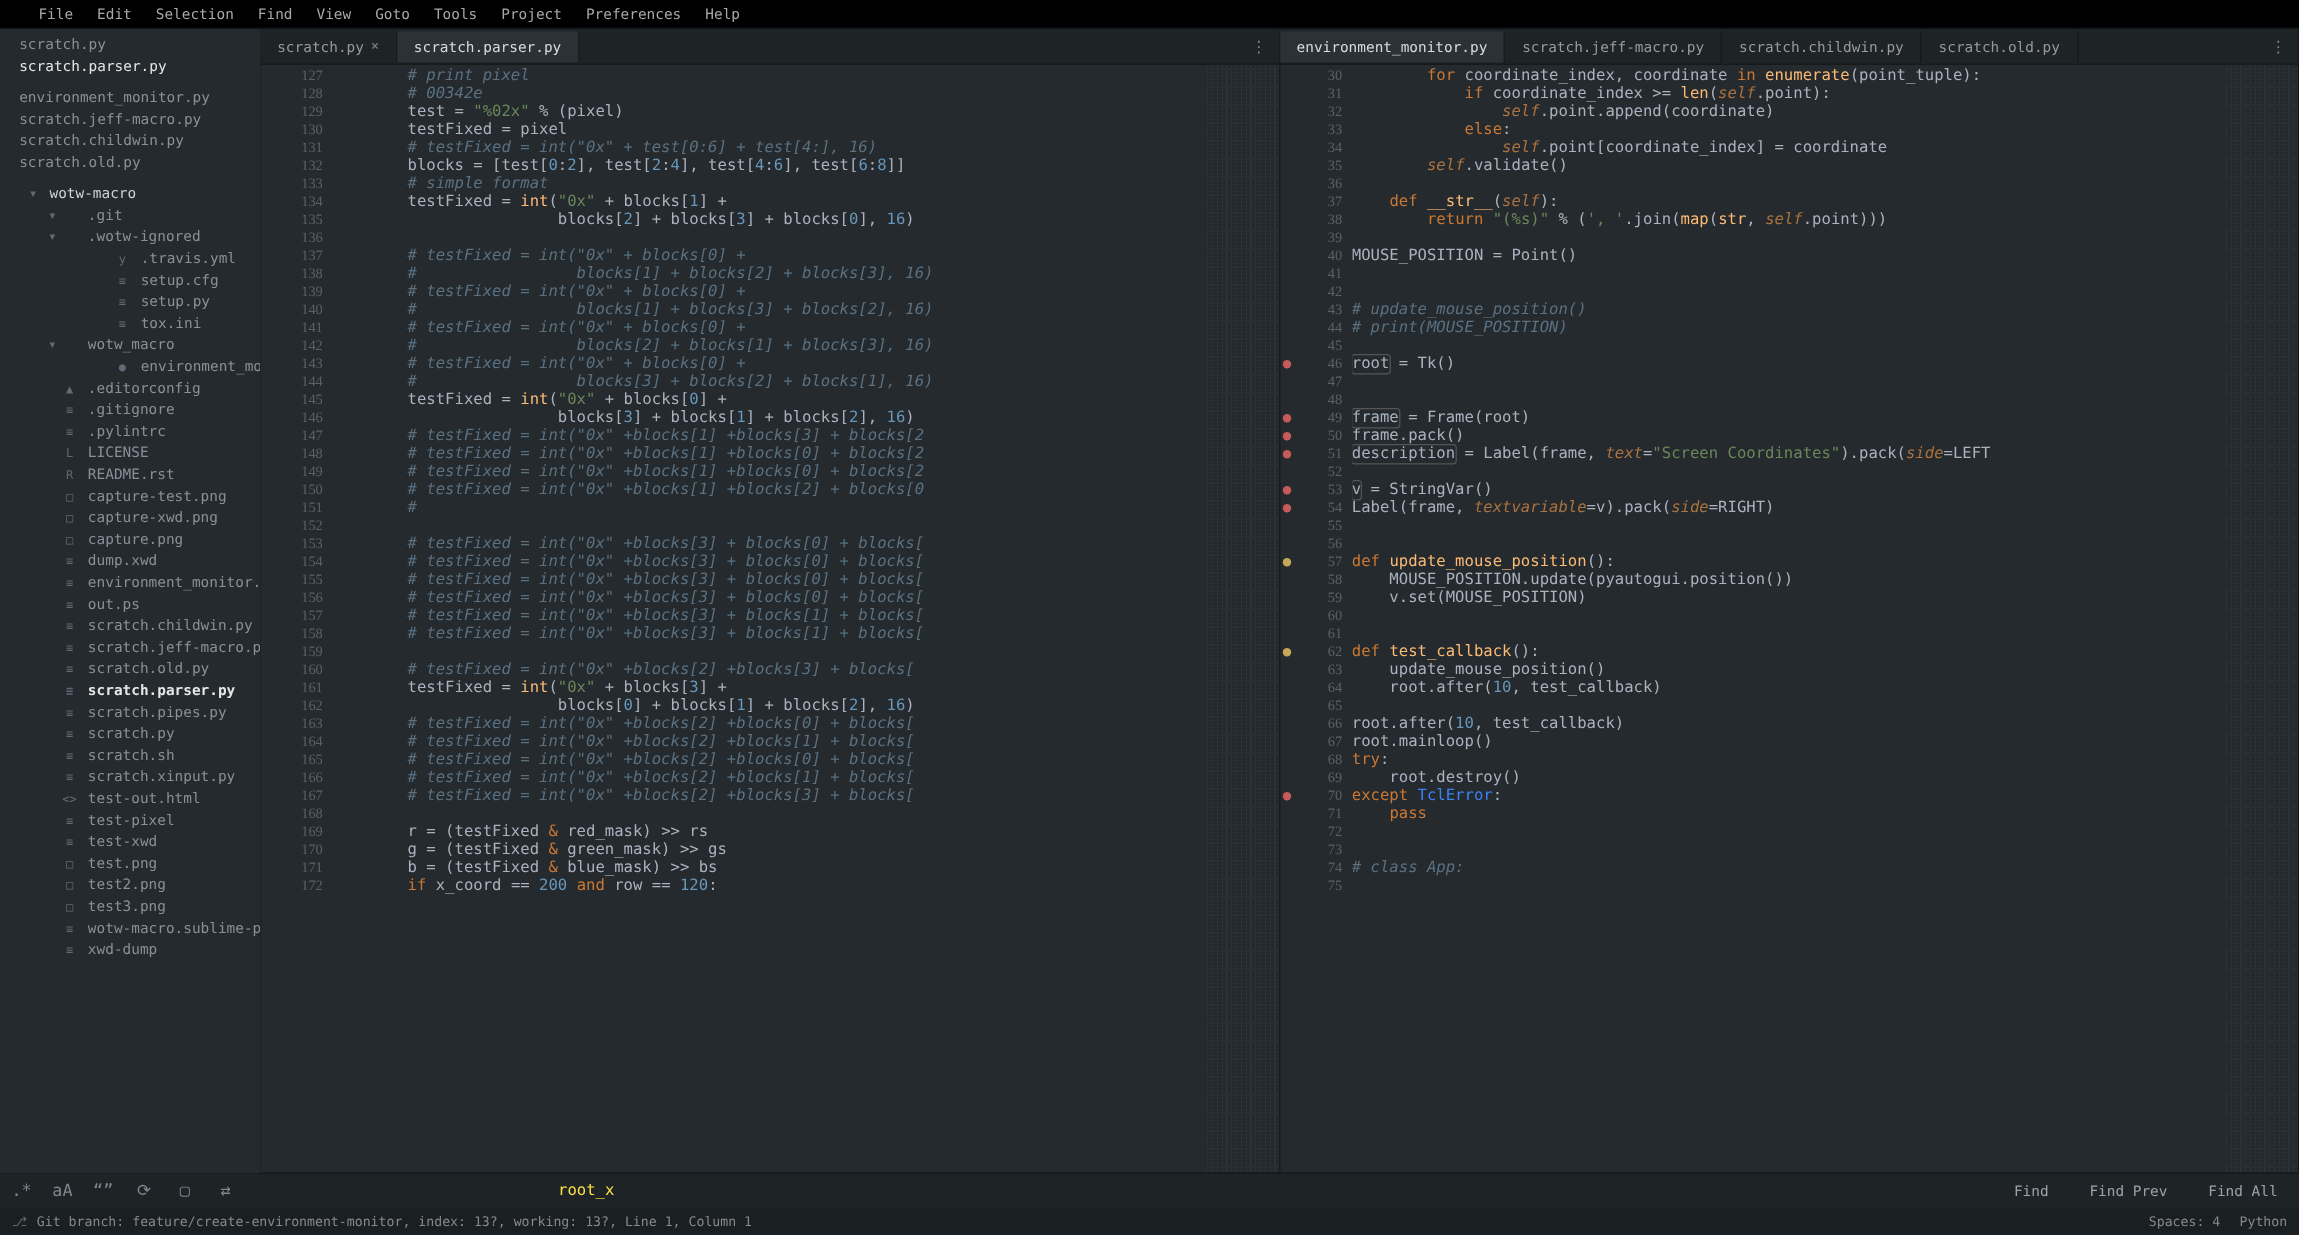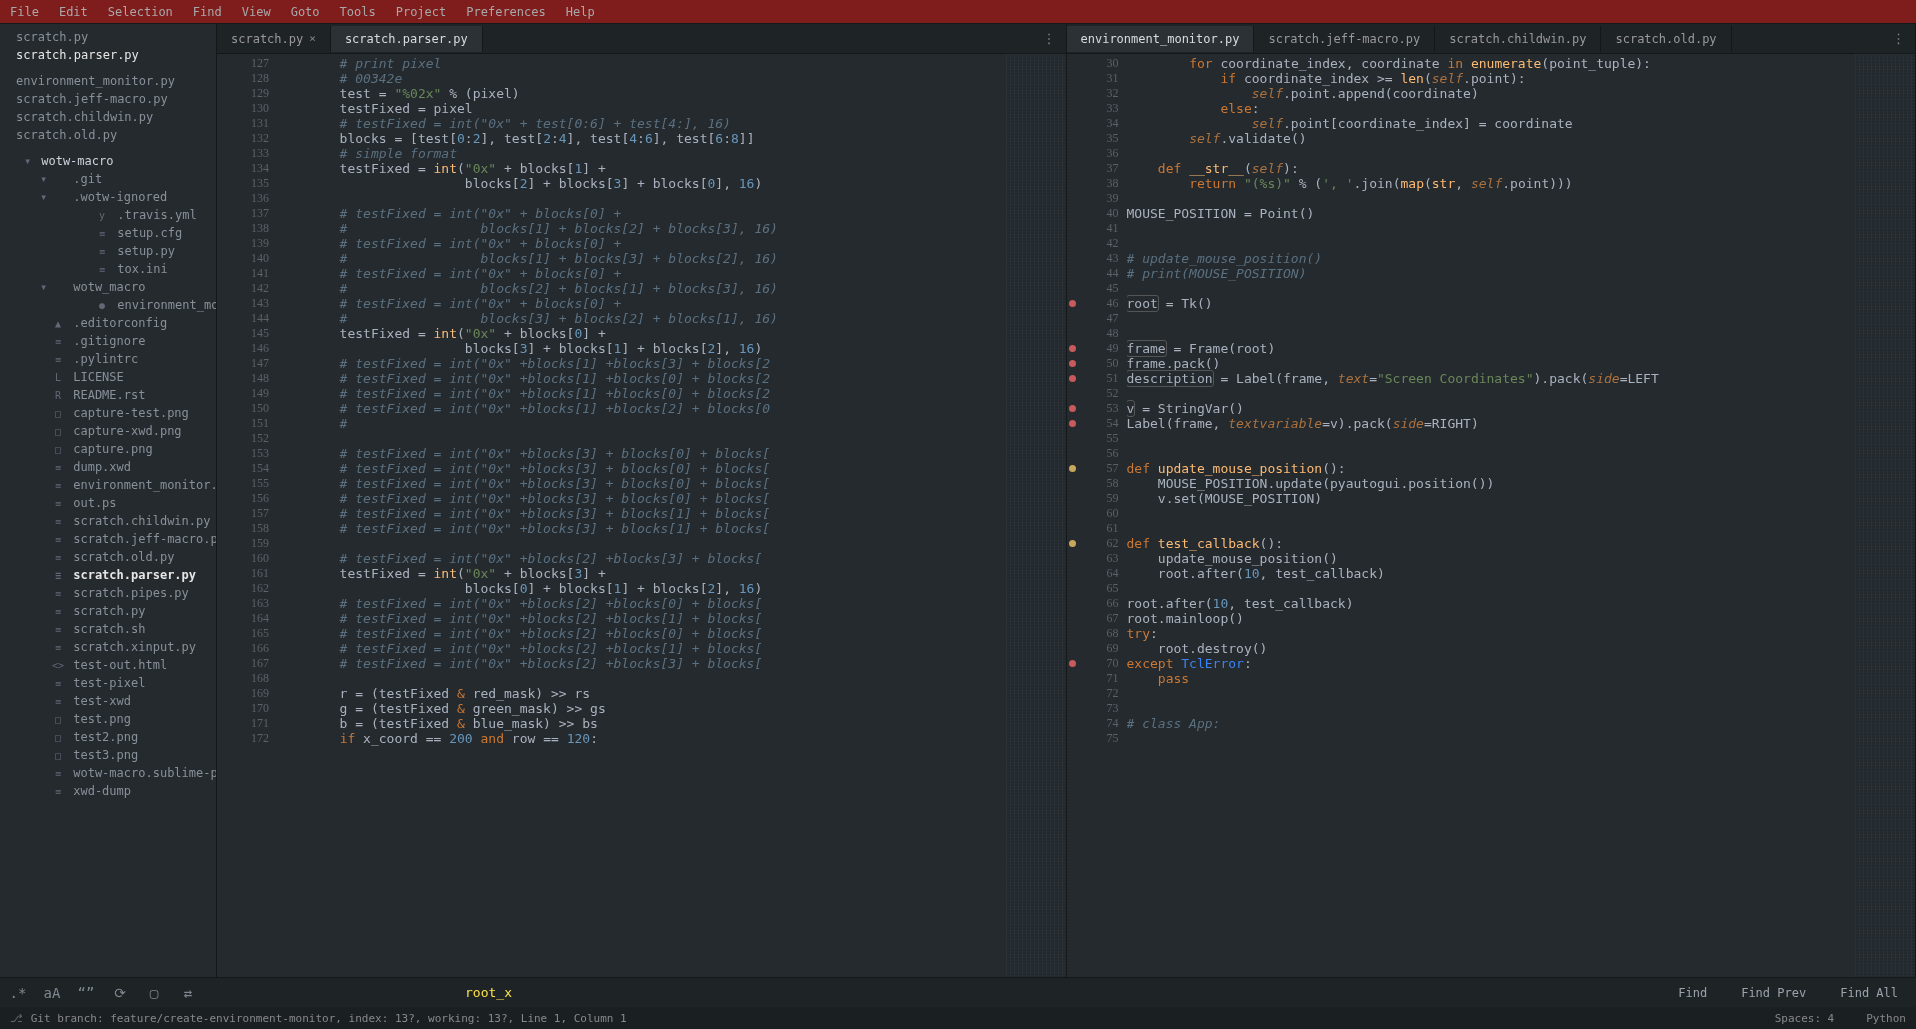--- a/index.html
+++ b/index.html
@@ -8,25 +8,25 @@
   font-size: 13px;
   background: #242a2e;
   color: #abb2bf;
   width: 1916px;
   height: 1029px;
   overflow: hidden;
   display: flex;
   flex-direction: column;
 }
 .menubar {
-  background: #7f1d1d;
+  background: #000000;
   height: 24px;
   display: flex;
   align-items: center;
-  padding: 0 0;
+  padding: 0 22px;
   border-bottom: 1px solid #14181a;
 }
 .menubar span {
   padding: 4px 10px;
   color: #a8a8a8;
   font-size: 12px;
   cursor: pointer;
 }
 .main {
   display: flex;
@@ -156,21 +156,21 @@
 .status-bar {
   height: 22px;
   background: #1a1f22;
   display: flex;
   align-items: center;
   padding: 0 10px;
   font-size: 11px;
   color: #888;
   gap: 8px;
 }
-.status-bar .right { margin-left: auto; display: flex; gap: 32px; text-align: right; }
+.status-bar .right { margin-left: auto; display: flex; gap: 16px; text-align: right; }
 .status-left-icon { color: #666; }
 </style>
 </head>
 <body>
 
 <div class="menubar" id="menubar">
     <span>File</span>
     <span>Edit</span>
     <span>Selection</span>
     <span>Find</span>

